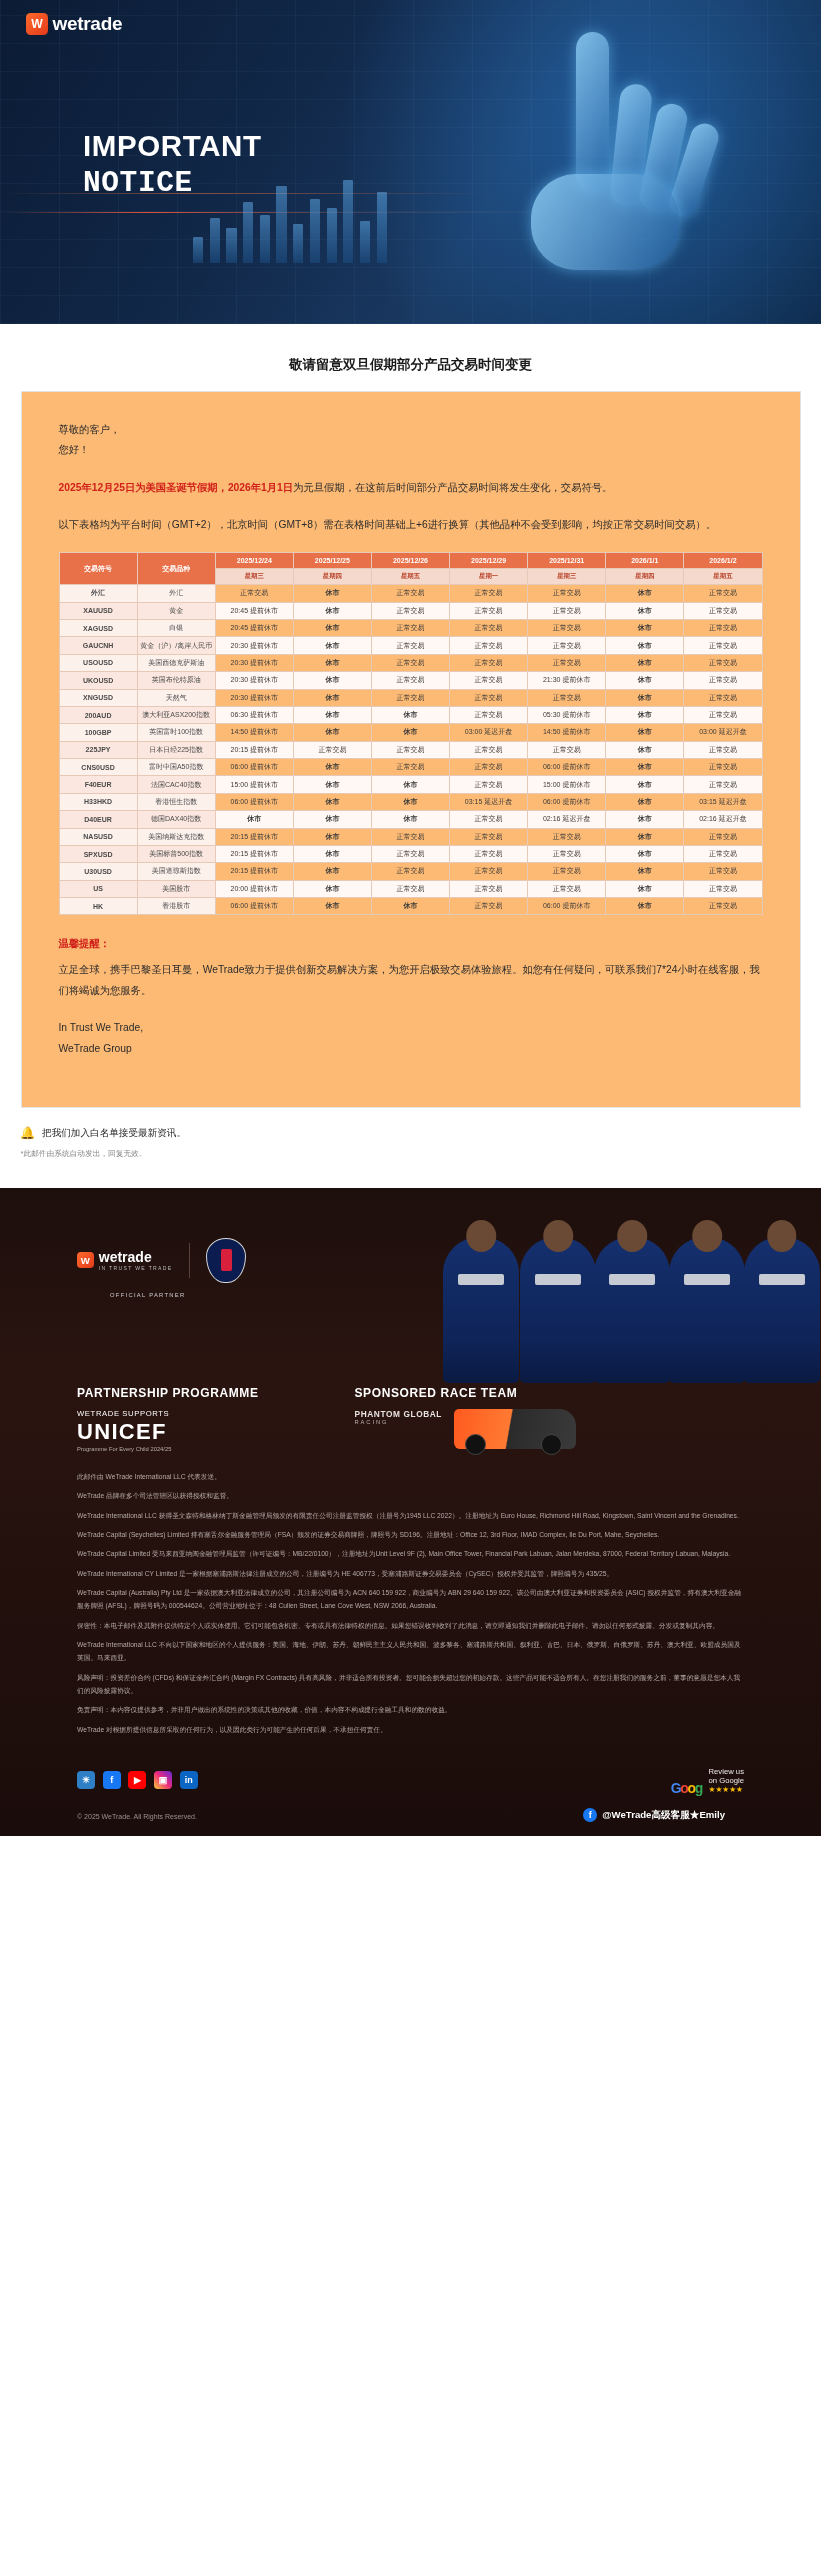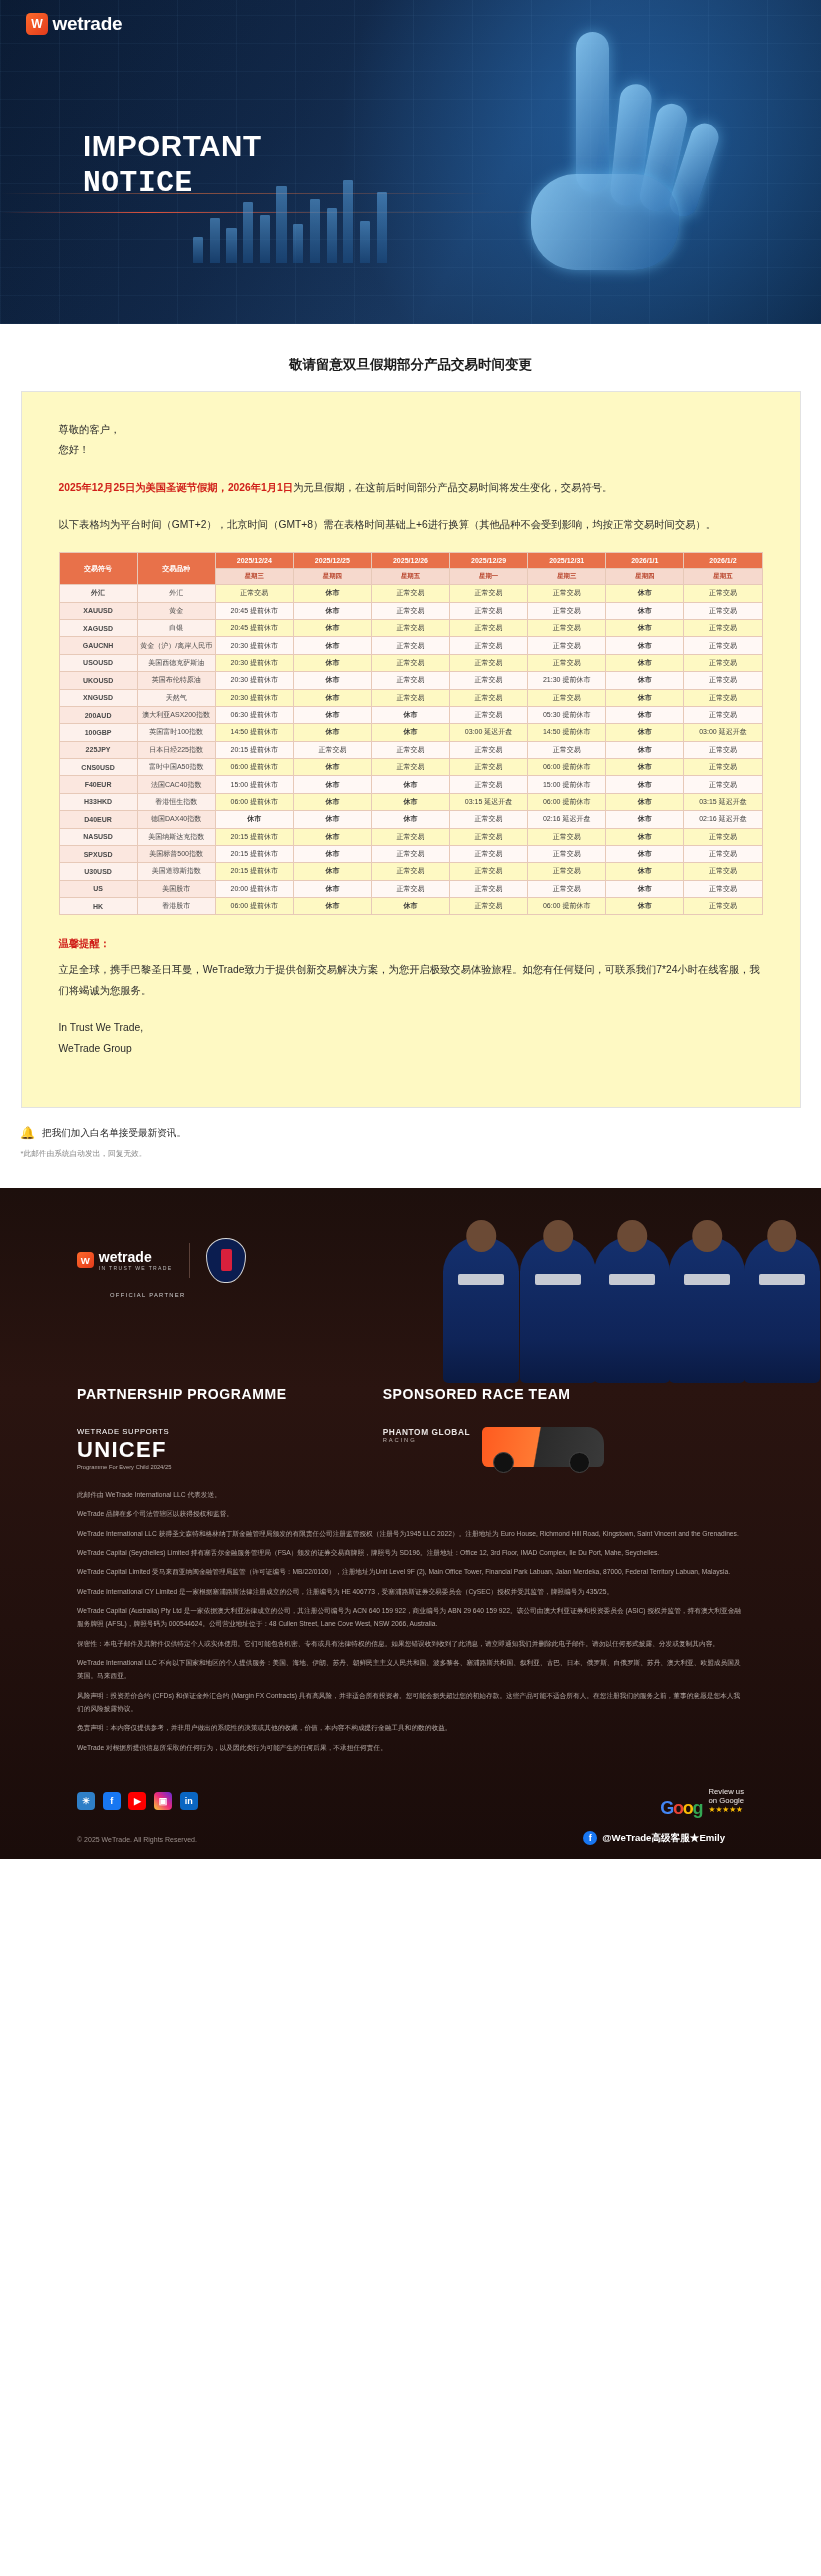--- a/index.html
+++ b/index.html
@@ -71,21 +71,21 @@
   }
   .hero-title .l2 { display:block;font-family:Liberation Mono, monospace; }
 
   
   .body-wrap { padding:23px 0 6.4px; }
   .doc-title {
     text-align:center; font-size:13.5px; font-weight:bold; color:#1a1a1a;
     margin:9px 0 16.7px;
   }
   .card {
-    width:780px; margin:8px auto; background:#fef9c3;
+    width:780px; margin:8px auto; background:#fdba74;
     border:0.6px solid #e2e2e2;
     padding:28px 37px 31px;
   }
   .card p { font-size:10.3px; line-height:2.0; color:#2b2b2b; margin:0 0 16.7px; }
   .red { color:#d0201a; font-weight:bold; }
 
   table.sched {
     width:100%; border-collapse:collapse; font-size:7px; margin:3.9px 0 22px;
     table-layout:fixed;
   }
@@ -142,21 +142,21 @@
   }
   .player:before {
     content:""; position:absolute; left:50%; transform:translateX(-50%); top:-16.7px;
     width:29.5px;height:32px;border-radius:50%;background:#6b4a35;
   }
   .player i {
     position:absolute; left:50%; transform:translateX(-50%); top:37px;
     width:46px;height:11.6px;background:#e6e6e6;border-radius:1.9px;opacity:.85;
   }
   .f-mid { padding:3.9px 77px 6.4px; display:flex; gap:96px; }
-  .f-mid h4 { color:#fff; font-size:14px; letter-spacing:0.6px; margin:0 0 25px; }
+  .f-mid h4 { color:#fff; font-size:12px; letter-spacing:0.6px; margin:0 0 9px; }
   .unicef-line { color:#fff; font-size:7.7px; letter-spacing:0.6px; margin-bottom:2.6px; }
   .unicef { color:#fff; font-size:22px; font-weight:bold; letter-spacing:1.3px; line-height:1; }
   .unicef-sub { font-size:5.8px; color:#b9aeaa; margin-top:2.6px; }
   .race { display:flex; align-items:flex-start; gap:11.6px; }
   .phantom-txt { color:#e9e4e2; font-size:8.3px; font-weight:bold; letter-spacing:0.6px; }
   .phantom-sub { font-size:5.8px; color:#b9aeaa; letter-spacing:1.9px; }
   .car {
     width:122px;height:40px;border-radius:5.1px 16.7px 6.4px 6.4px;
     background:linear-gradient(100deg,#ff5a1f 0%, #ff7a33 45%, #2b2b2b 46%, #3a3a3a 100%);
     position:relative;
@@ -166,21 +166,21 @@
 
   .legal { padding:11.6px 77px 15.4px; font-size:6.7px; line-height:1.95; color:#b5aaa6; }
   .legal p { margin:0 0 6.4px; }
 
   .f-bottom { padding:6.4px 77px 16.7px; display:flex; align-items:center; justify-content:space-between; }
   .socials { display:flex; gap:7.7px; align-items:center; }
   .soc { width:18px;height:18px;border-radius:3.9px;display:flex;align-items:center;justify-content:center;color:#fff;font-size:9px;font-weight:bold; }
   .soc.globe{background:#2f7fc7;} .soc.fb{background:#1877f2;} .soc.yt{background:#ff0000;}
   .soc.ig{background:linear-gradient(45deg,#f9ce34,#ee2a7b,#6228d7);} .soc.in{background:#0a66c2;}
   .review { display:flex; align-items:center; gap:6.4px; color:#efe9e7; font-size:7.7px; }
-  .gmark { font-size:18px; font-weight:bold; letter-spacing:-1.3px;margin-top:16px; }
+  .gmark { font-size:14px; font-weight:bold; letter-spacing:-1.3px;margin-top:16px; }
   .gmark b:nth-child(1){color:#4285f4;} .gmark b:nth-child(2){color:#ea4335;}
   .gmark b:nth-child(3){color:#fbbc05;} .gmark b:nth-child(4){color:#34a853;}
   .stars { color:#fbbc05; font-size:7.7px; }
   .copyright { padding:0 77px 16.7px; font-size:7px; color:#9b8f8b; }
   .wechat-badge {
     position:absolute; right:96px; bottom:14px; display:flex; align-items:center; gap:5.1px;
     color:#fff; font-size:9.6px; font-weight:bold;
   }
   .wechat-badge .fbk { width:14px;height:14px;border-radius:50%;background:#1877f2;display:flex;align-items:center;justify-content:center;font-size:9px; }
   .f-wrap { position:relative; }

